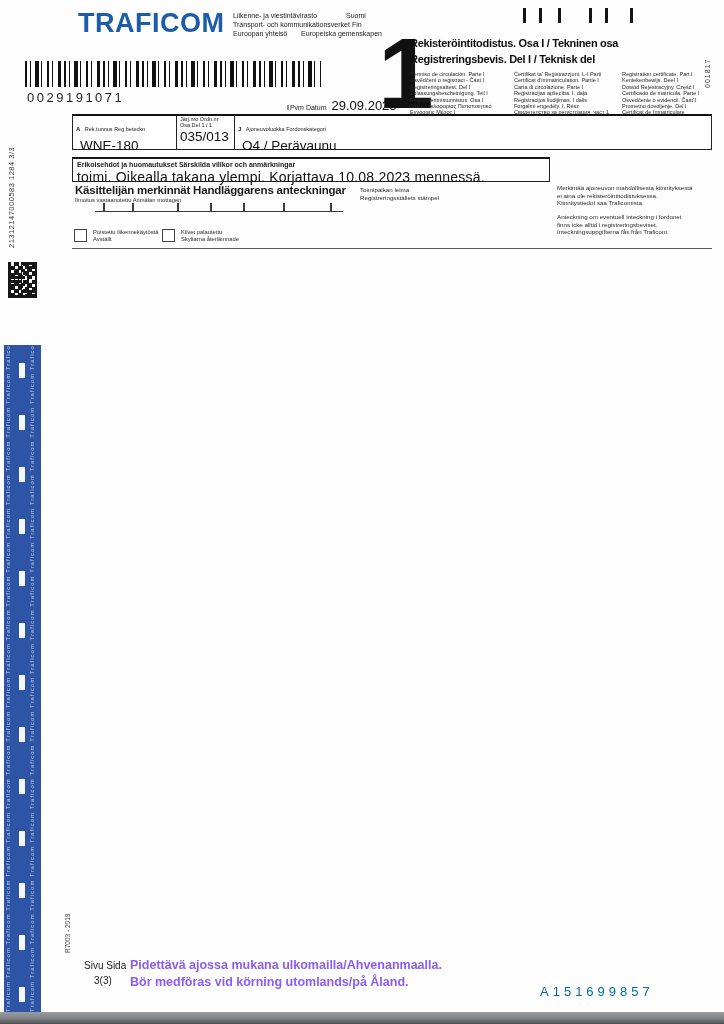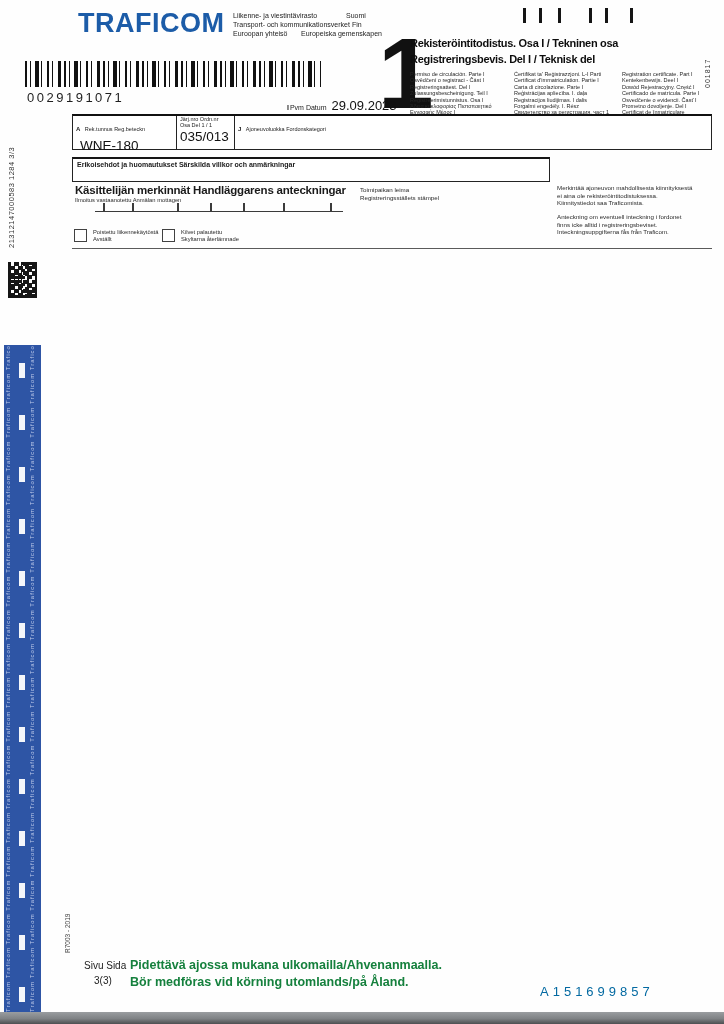--- a/index.html
+++ b/index.html
@@ -54,21 +54,21 @@
          repeating-conic-gradient(#161616 0% 25%, transparent 0% 50%) 3px 4px / 9px 9px,
          #fdfdfd;}
   
   .strip{background:#2e55a5;overflow:hidden;}
   .stripword{font-size:6px;letter-spacing:1px;color:#bcc9e9;overflow:hidden;}
   .stripdash{background:repeating-linear-gradient(180deg,transparent 0 18px,#f4f6fa 18px 33px,transparent 33px 52px);}
   .sidecode{font-size:7.5px;letter-spacing:.5px;color:#333;}
   .formcode{font-size:6.5px;color:#444;}
   
   .pgl{font-size:10px;color:#222;}
-  .carry{font-size:12.5px;font-weight:bold;color:#15803d;}
+  .carry{font-size:12.5px;font-weight:bold;color:#8b5cf6;}
   .serial{font-size:13px;letter-spacing:4px;color:#0369a1;}
   .turn{font-size:9.5px;color:#5a5a5a;}
   .bottombar{background:linear-gradient(180deg,#9a9da0 0%,#7f8285 55%,#4d4f51 100%);}
 </style>
 </head>
 <body>
 
 <div class="page">
 
   <div class="abs logo" style="left:78px;top:8px;color:#1c5ca8;">TRAFICOM</div>
@@ -137,25 +137,27 @@
       <div class="fvalue">WNE-180</div>
     </div>
     <div class="cell" style="width:58px;">
       <div class="flabel pre">Järj.nro Ordn.nr
 Osa Del 1 / 1</div>
       <div class="fvalue" style="margin-top:0;padding-left:0;">035/013</div>
     </div>
     <div class="cell" style="width:234px;">
       <div><span class="fcode">J</span>
         <span class="flabel">Ajoneuvoluokka Fordonskategori</span></div>
+      <div class="fvalue">O4 / Perävaunu</div>
     </div>
   </div>
 
   <div class="abs specialbox" style="left:72px;top:157px;width:478px;height:25px;">
     <div class="sphdr">Erikoisehdot ja huomautukset Särskilda villkor och anmärkningar</div>
+    <div class="sptext">toimi. Oikealla takana ylempi. Korjattava 10.08.2023 mennessä.</div>
   </div>
 
   <div class="abs handlerhdr" style="left:75px;top:184px;">Käsittelijän merkinnät Handläggarens anteckningar</div>
   <div class="abs small6" style="left:75px;top:197px;">Ilmoitus vastaanotettu Anmälan mottagen</div>
   <div class="abs note pre" style="left:360px;top:186px;">Toimipaikan leima
 Registreringsställets stämpel</div>
 
   <div class="abs note pre" style="left:557px;top:184px;width:160px;">Merkintää ajoneuvon mahdollisesta kiinnityksestä
 ei aina ole rekisteröintitodistuksessa.
 Kiinnitystiedot saa Traficomista.</div>

